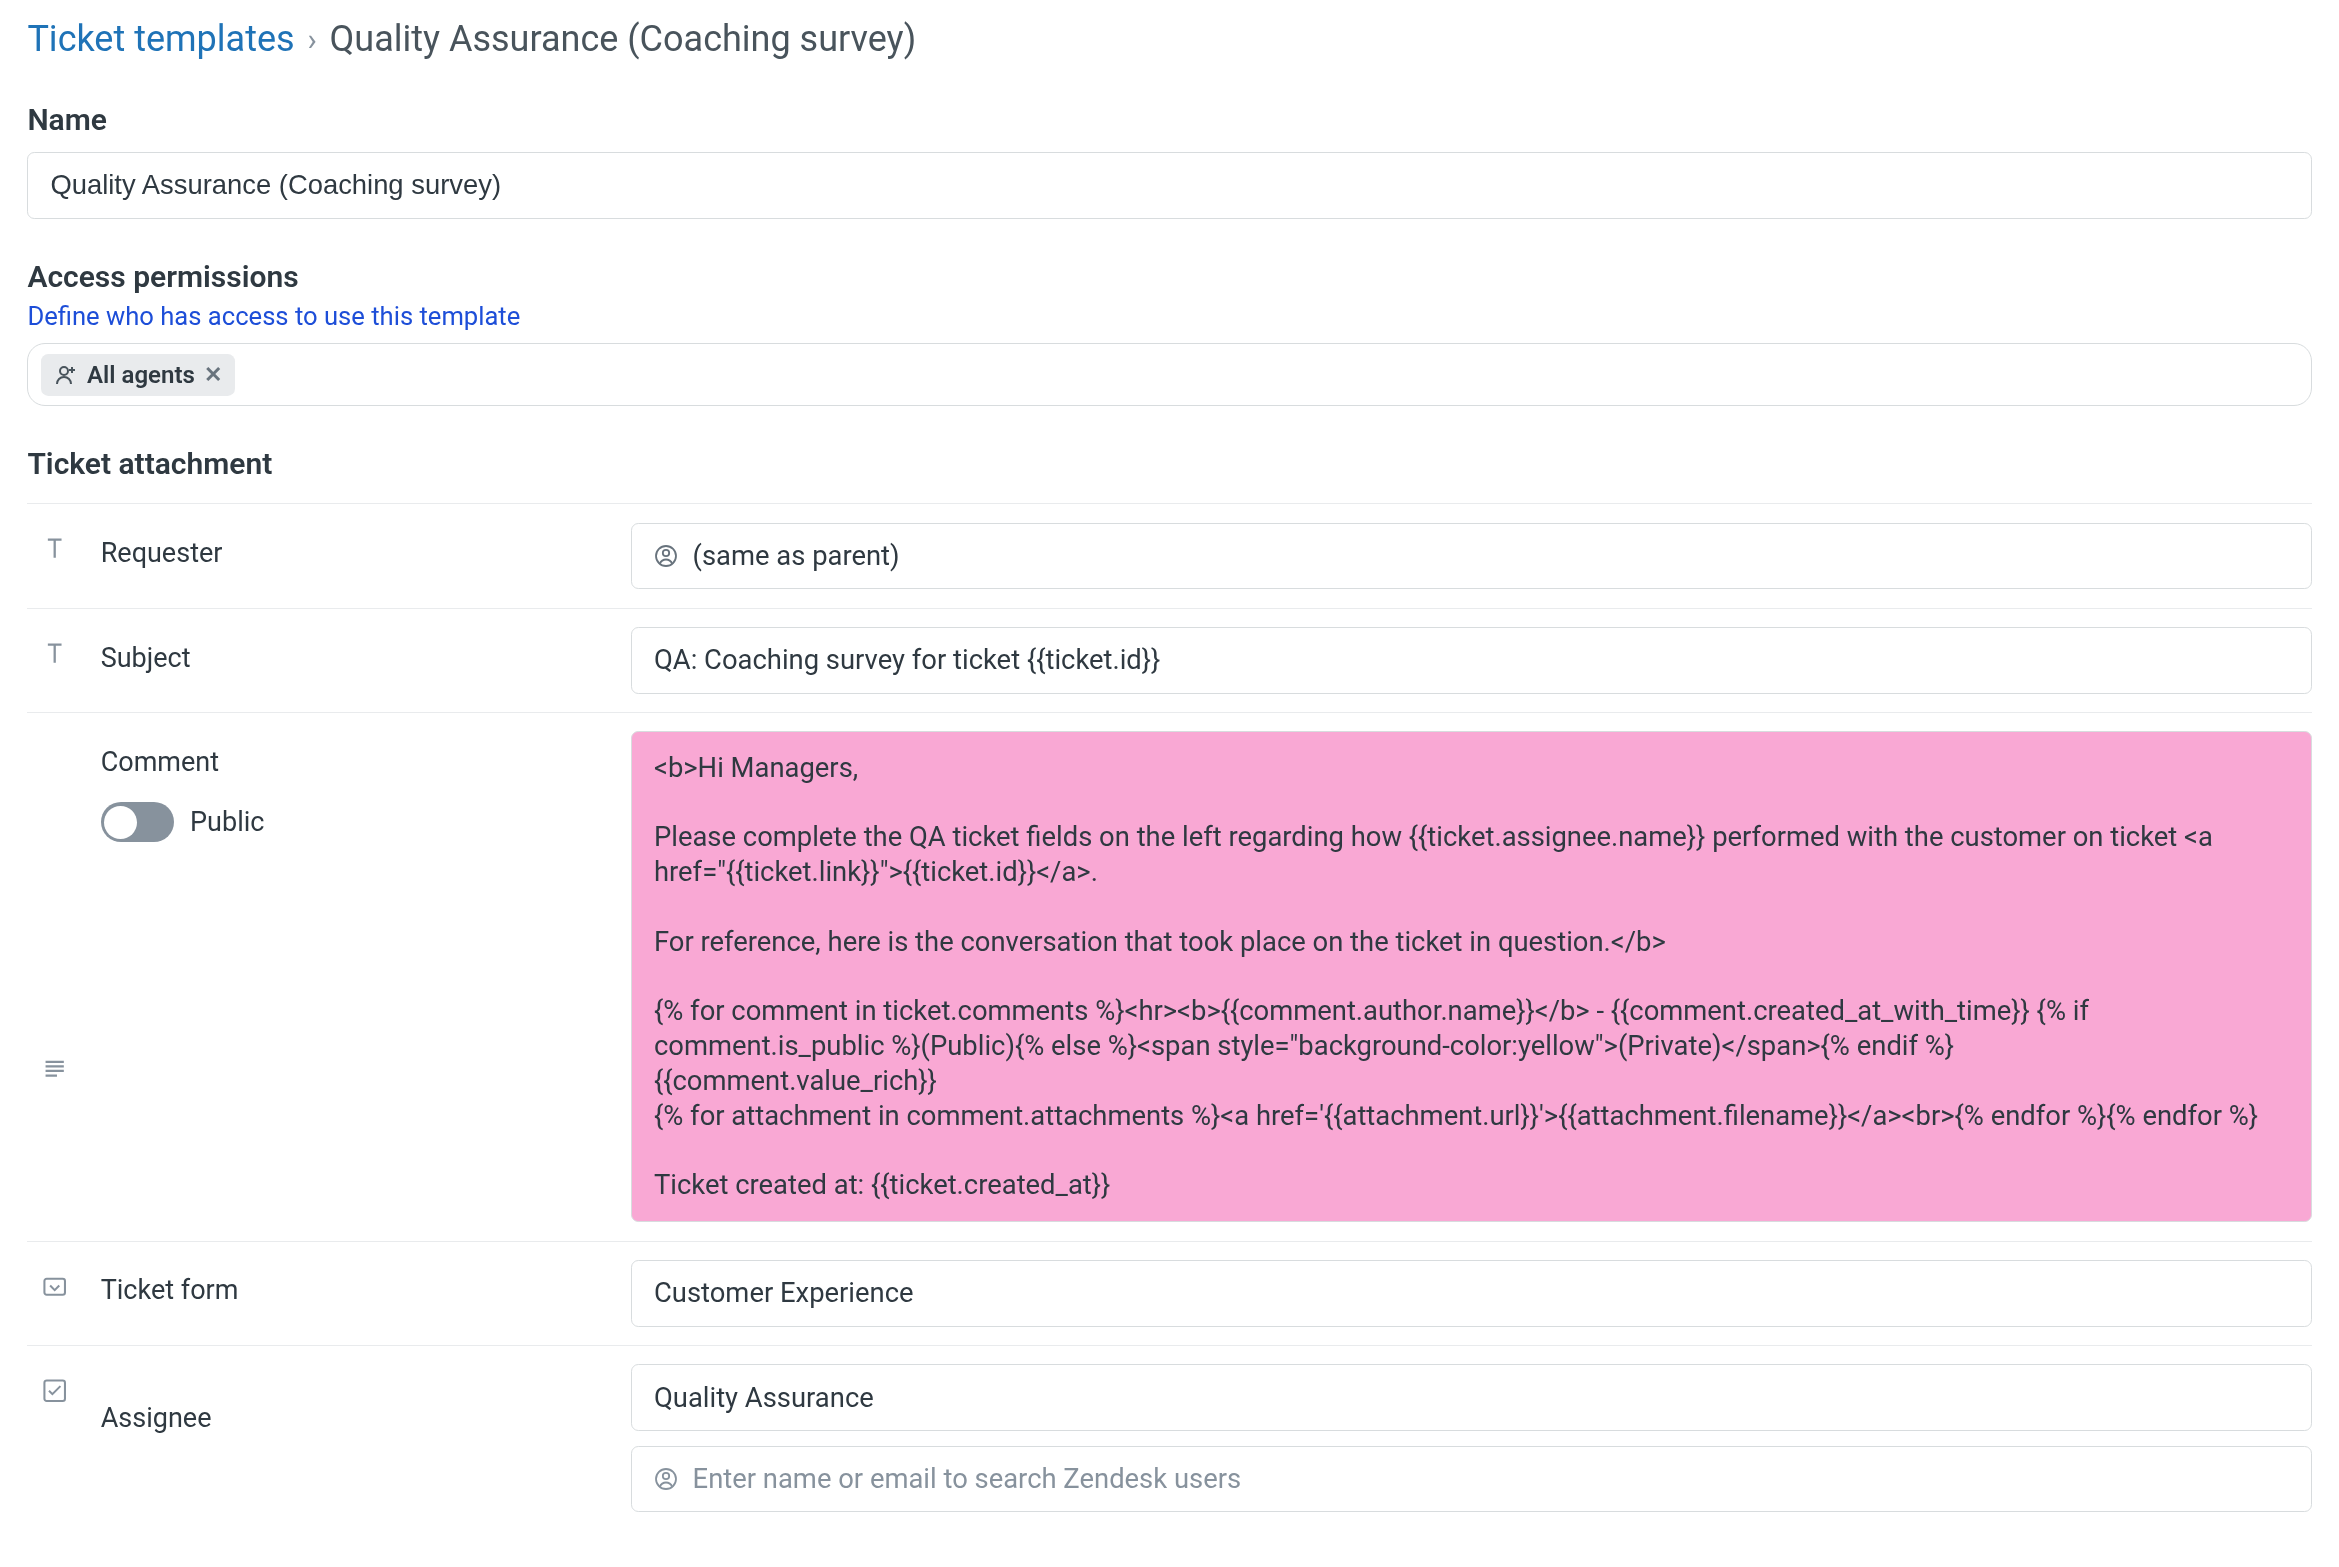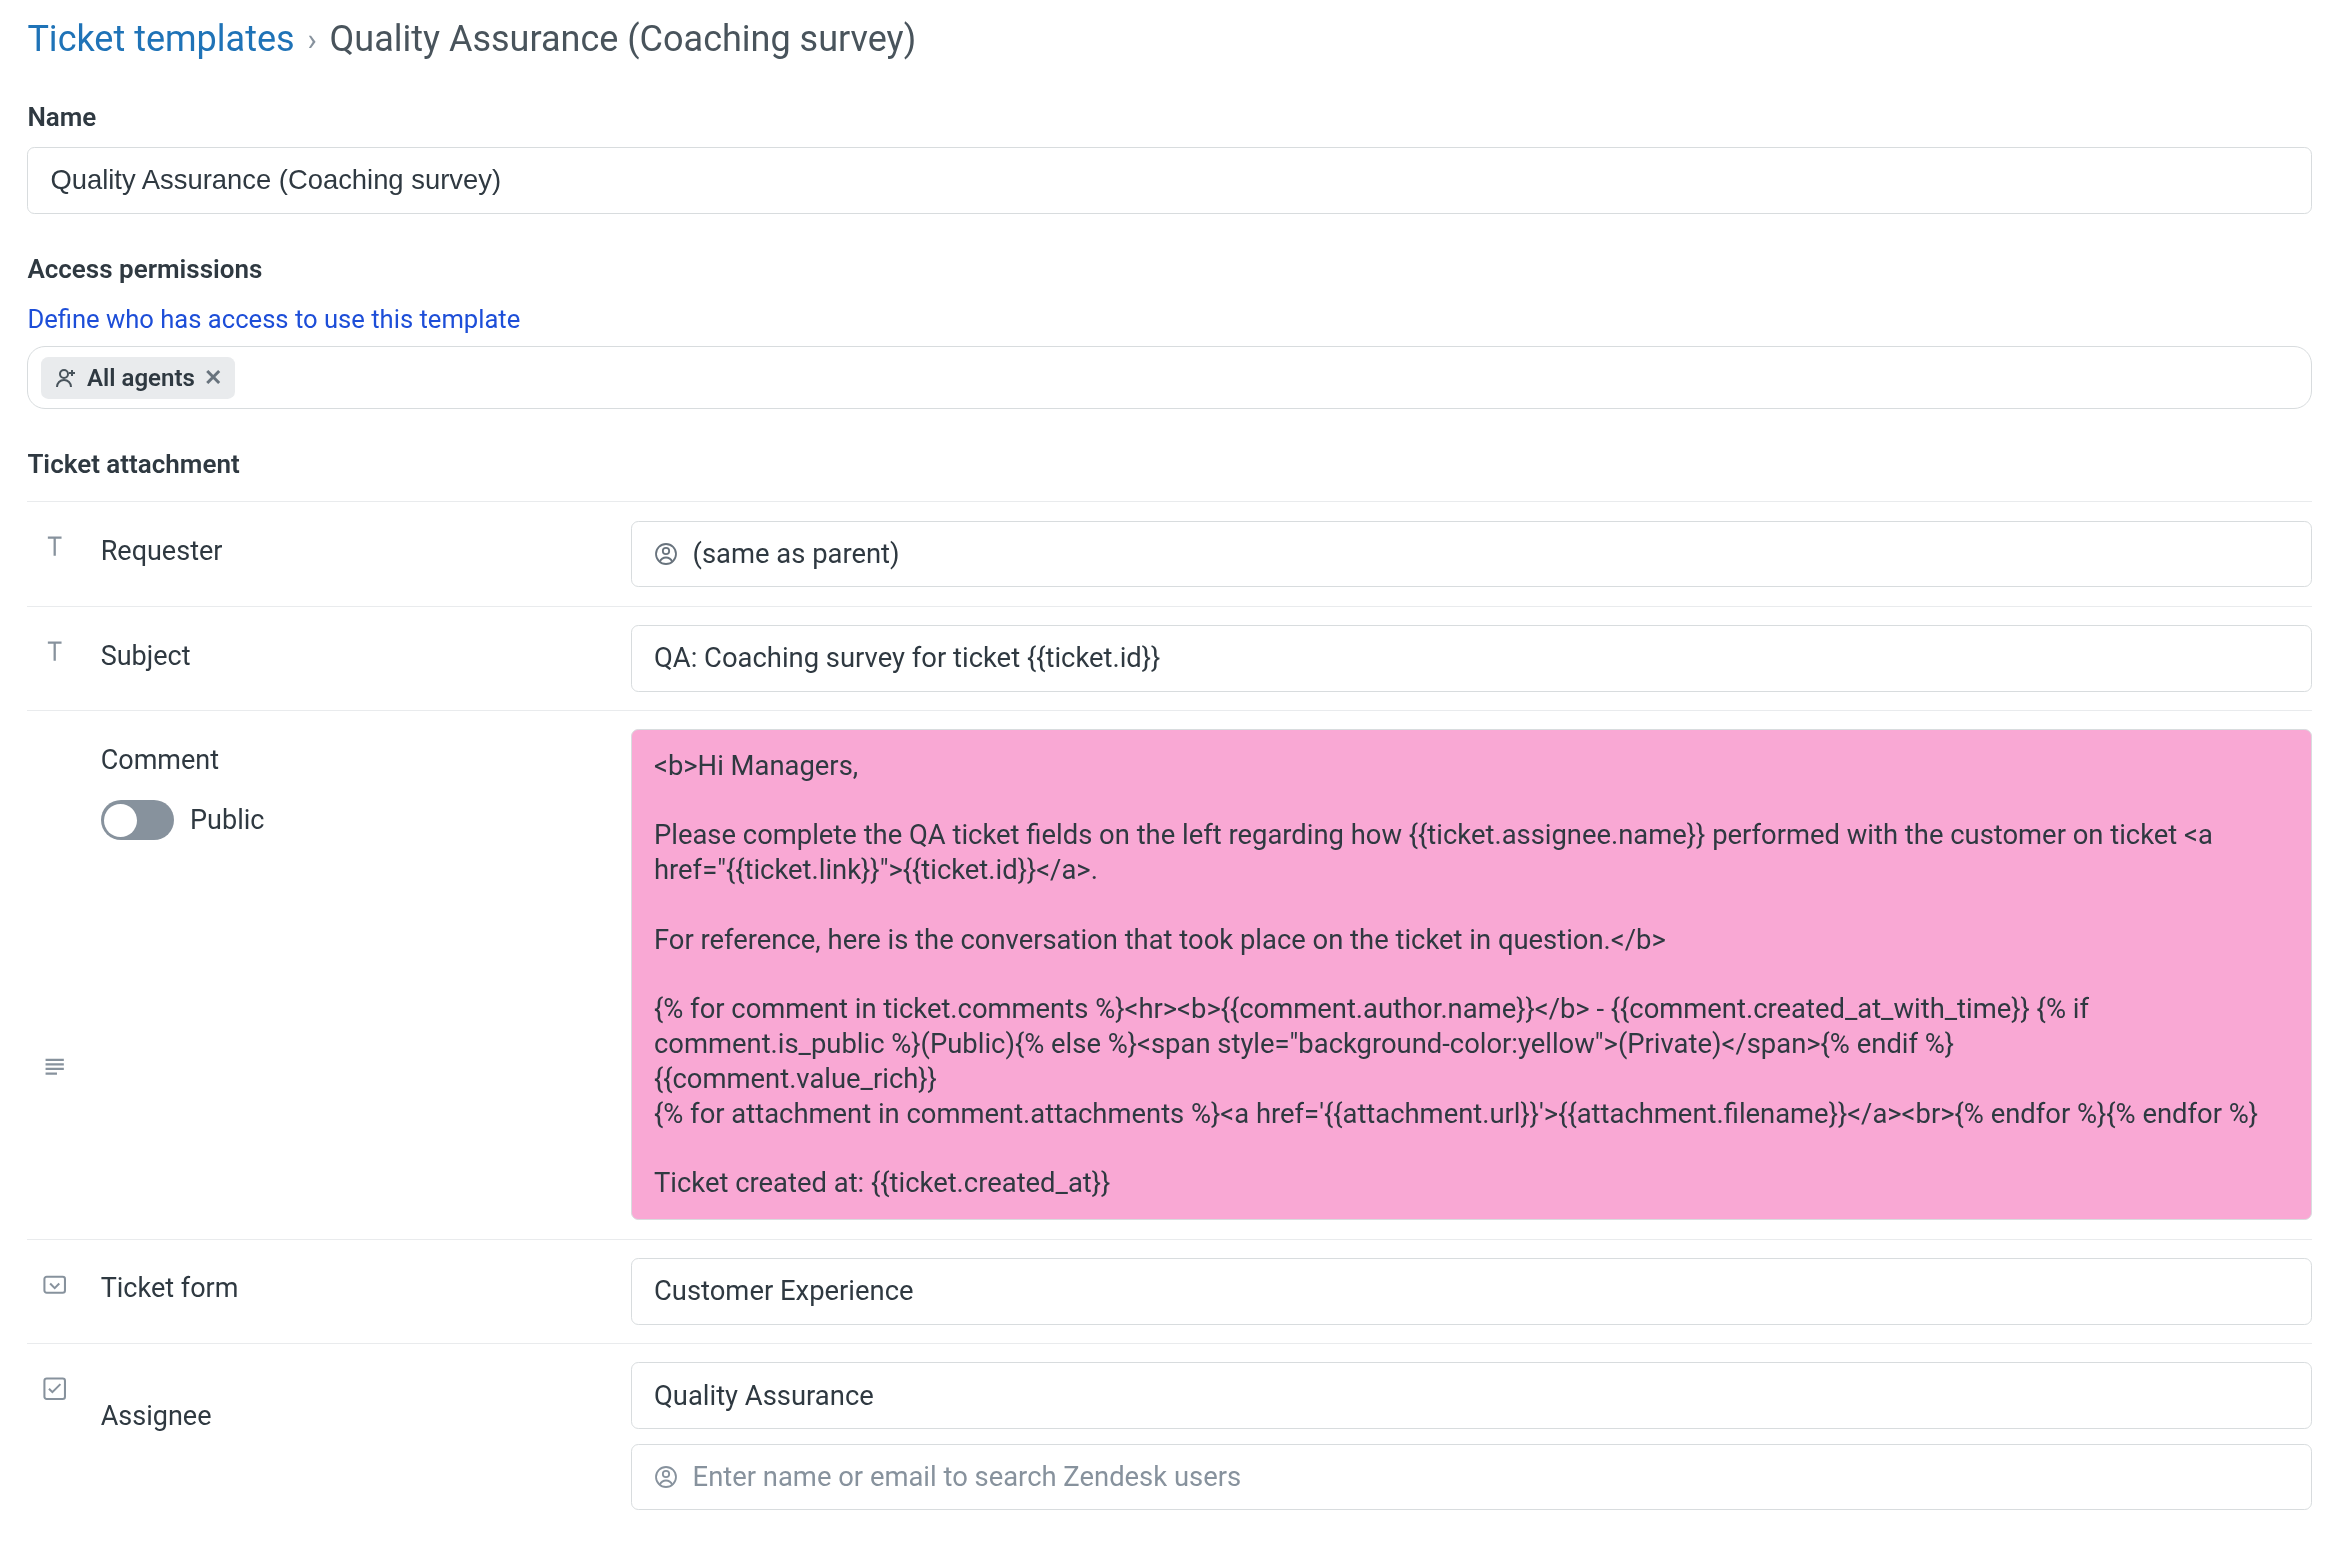--- a/index.html
+++ b/index.html
@@ -27,21 +27,21 @@
   }
   .breadcrumb-chevron {
     color: #87929d;
     font-size: 31px;
   }
   .breadcrumb-current {
     color: #49545c;
   }
   .section-label {
     font-weight: 600;
-    font-size: 26px;
+    font-size: 30px;
     color: #2f3941;
     margin-bottom: 14.6px;
   }
   .section-sub {
     font-weight: 400;
     color: #1d4ed8;
     font-size: 25.6px;
     margin-top: 3.7px;
     margin-bottom: 12.8px;
   }
@@ -168,21 +168,21 @@
   <span class="breadcrumb-chevron">›</span>
   <span class="breadcrumb-current">Quality Assurance (Coaching survey)</span>
 </div>
 
 <div class="block">
   <div class="section-label">Name</div>
   <input type="text" class="text-input" value="Quality Assurance (Coaching survey)" style="">
 </div>
 
 <div class="block">
-  <div class="section-label" style="margin-bottom:20px;">Access permissions</div>
+  <div class="section-label" style="margin-bottom:7px;">Access permissions</div>
   <div class="section-sub">Define who has access to use this template</div>
   <div class="chip-container">
     <span class="chip">
       <span>
         <svg width="24" height="24" viewBox="0 0 24 24" fill="none" stroke="#49545c" stroke-width="2">
           <circle cx="10" cy="8" r="4"></circle>
           <path d="M3 21c0-4 3-7 7-7s7 3 7 7"></path>
           <path d="M18 4v6M15 7h6"></path>
         </svg>
       </span>

